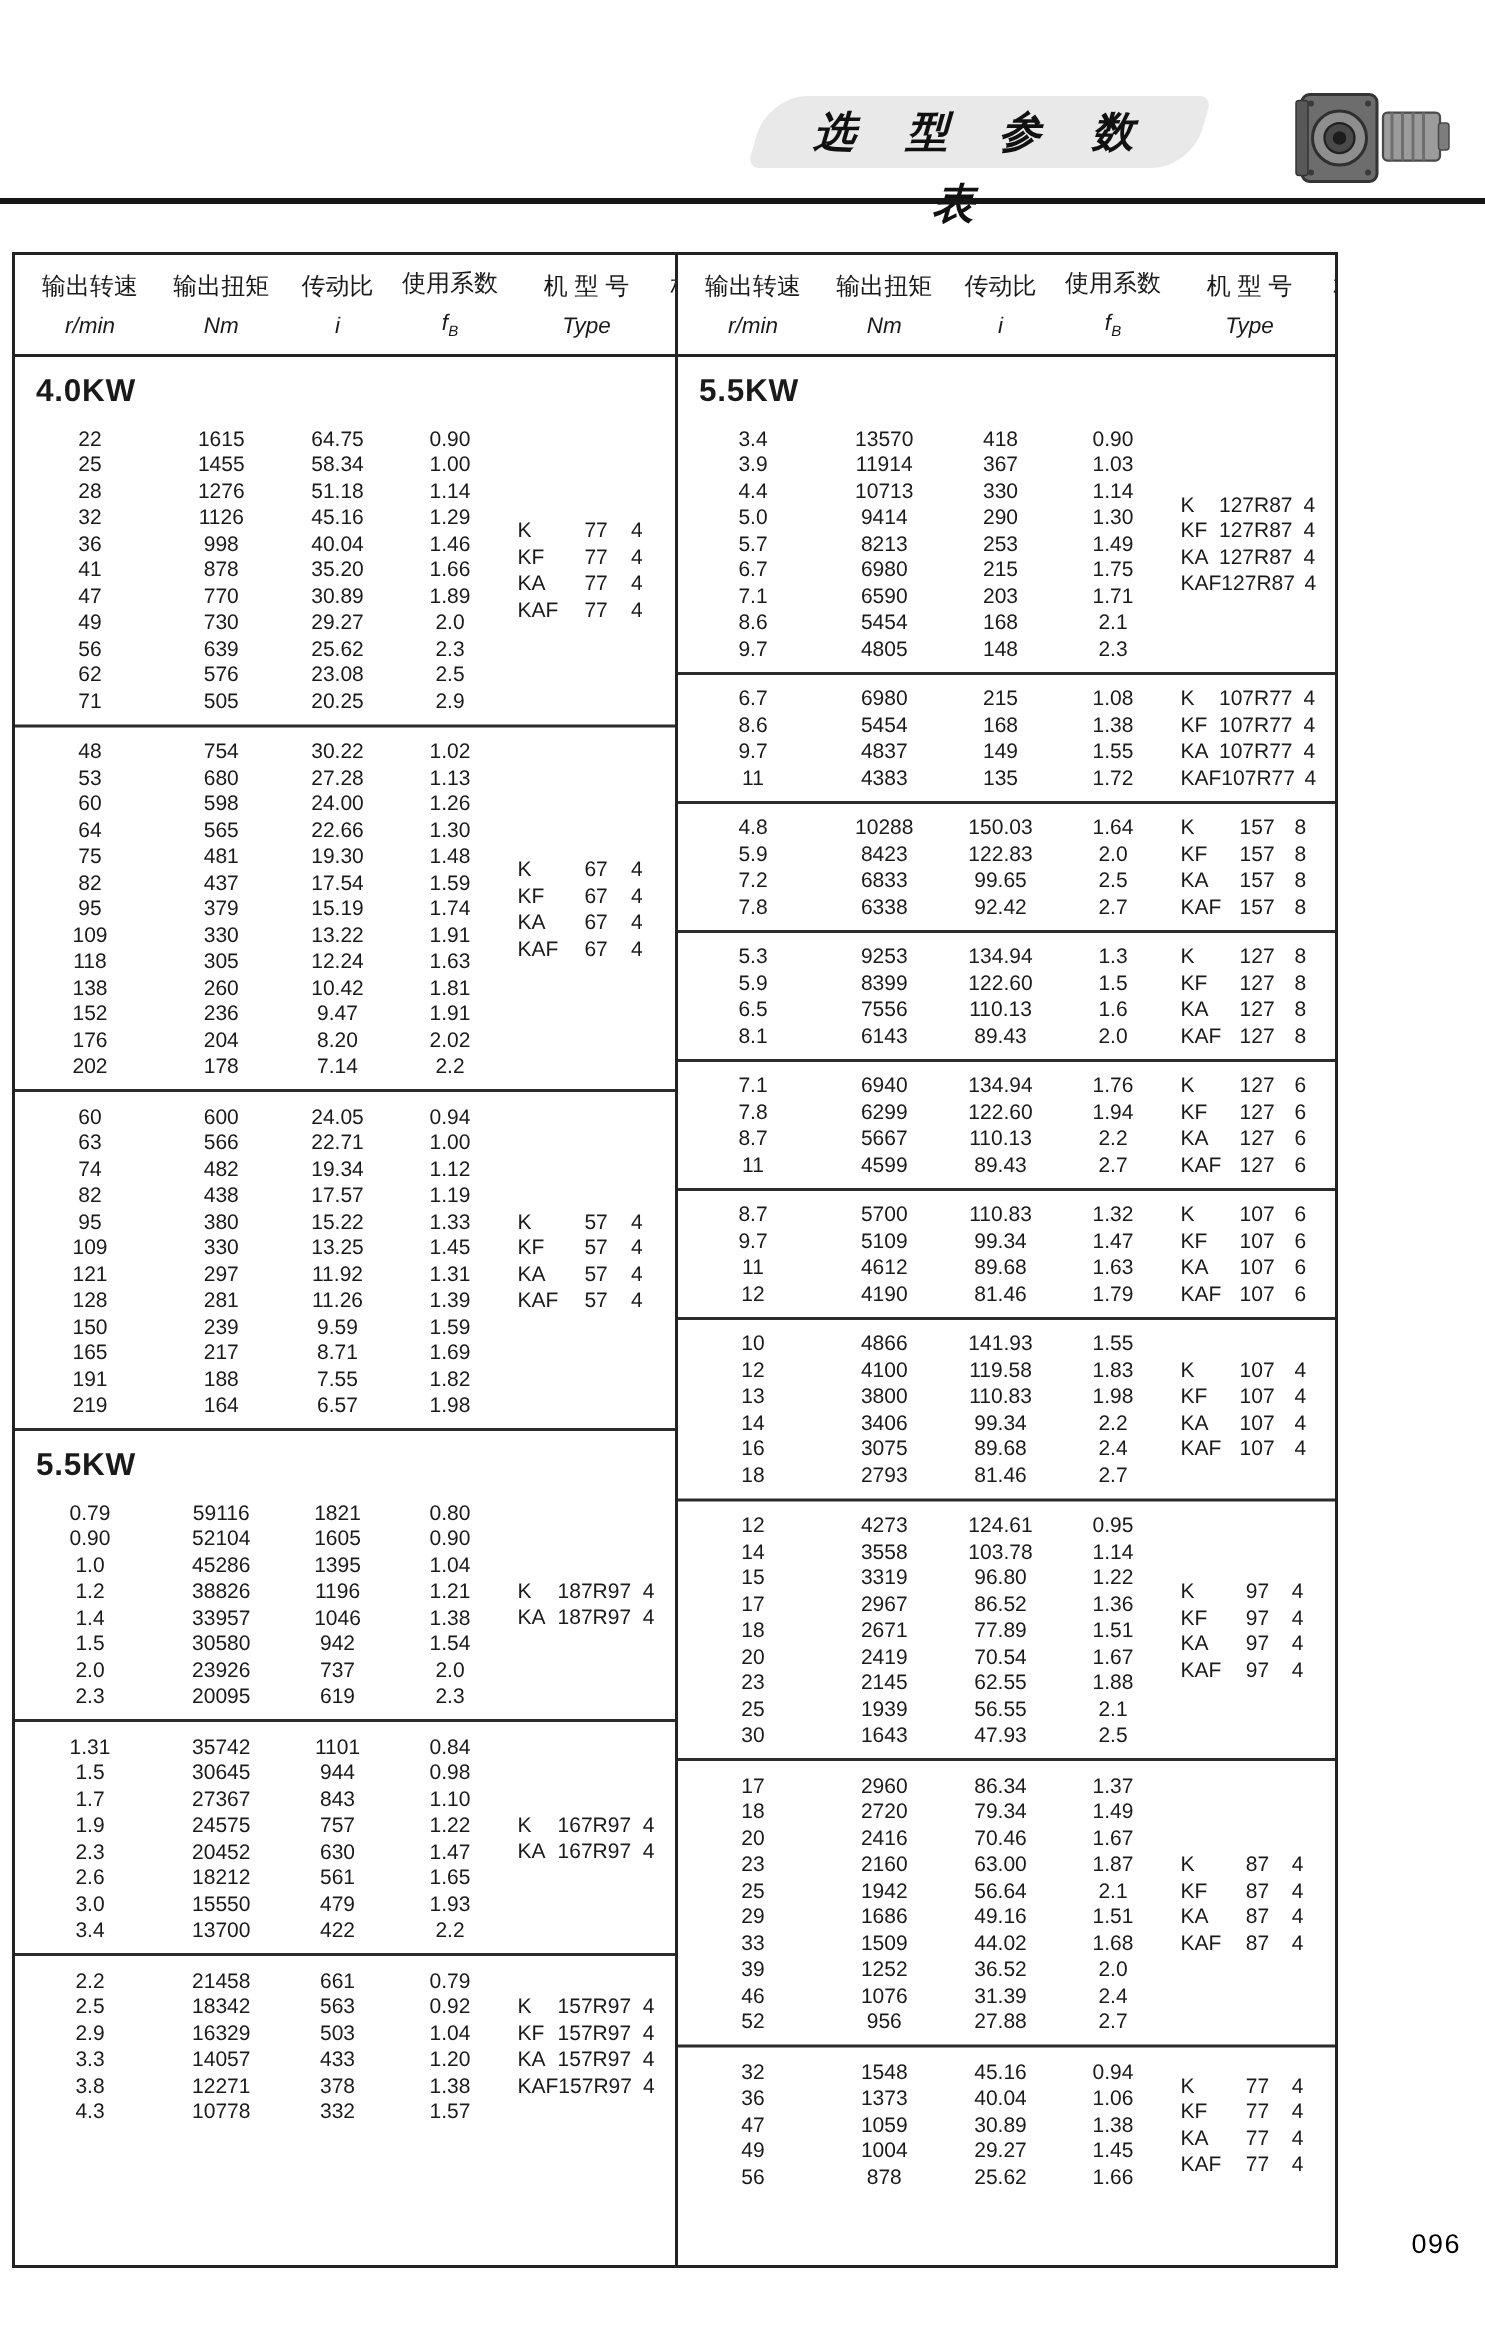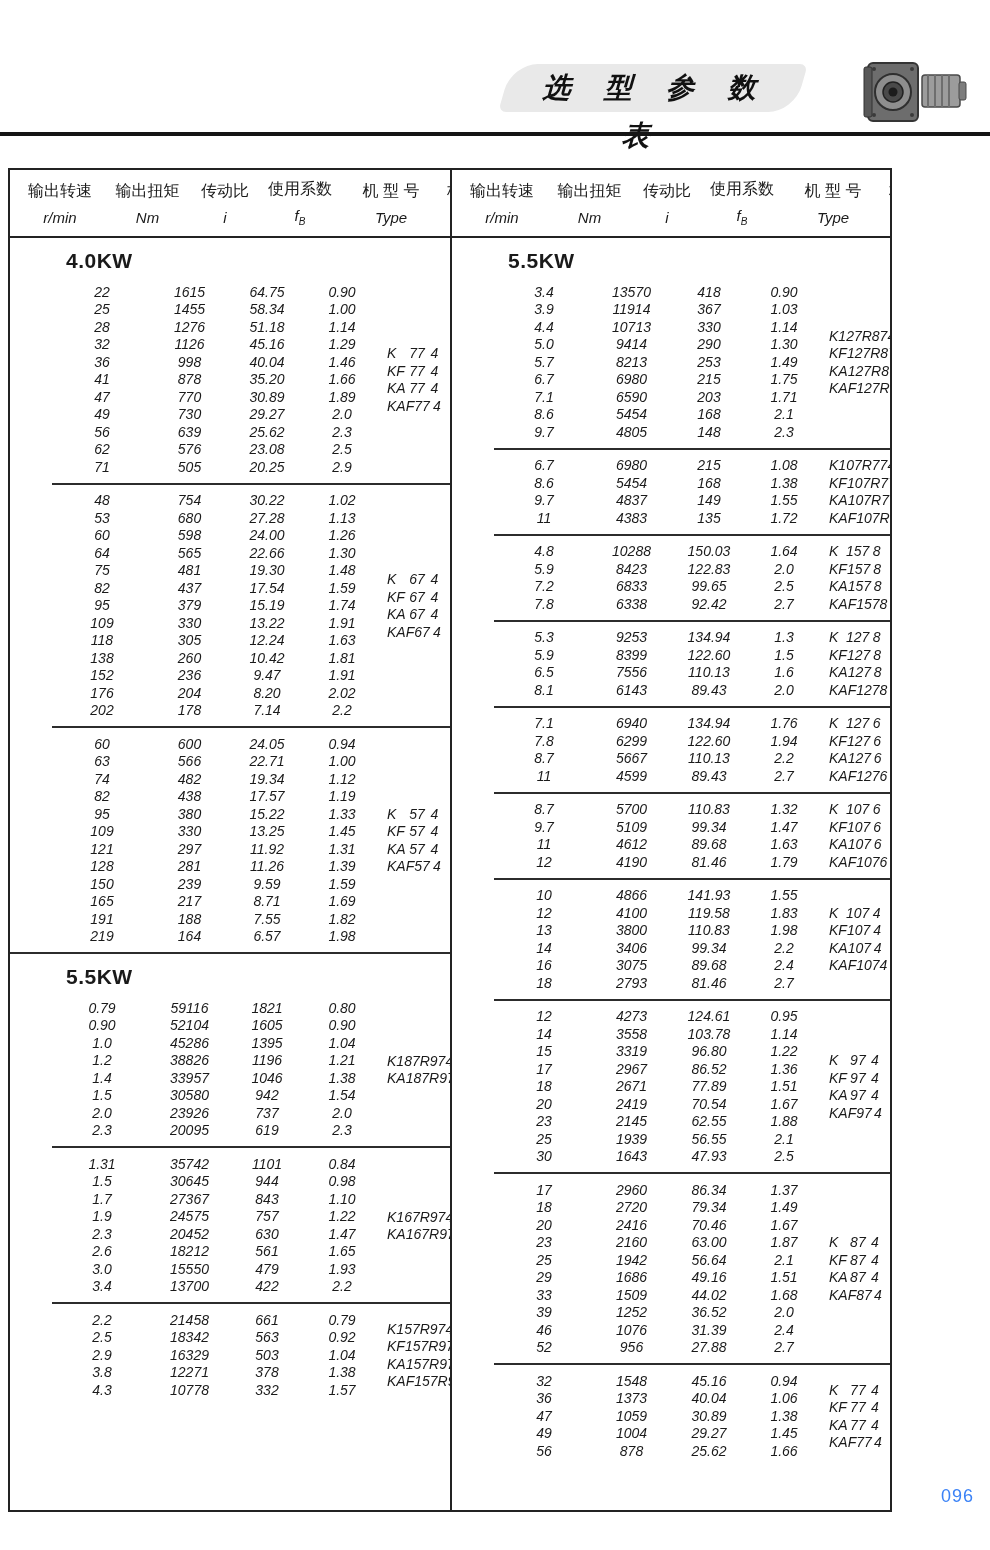--- a/index.html
+++ b/index.html
@@ -43,23 +43,23 @@
   .col-header {
     display:grid; grid-template-columns:100px 75px 80px 70px 112px auto;
     align-items:center; height:66px; flex:0 0 66px;
     border-bottom:2px solid #232323;
   }
   .hcell { text-align:center; }
   .hzh { font-size:16px; white-space:nowrap; }
   .hun { font-size:15px; margin-top:7px;font-style:italic; }
   .hun sub { font-size:10px; }
 
-  .section { box-sizing:border-box;padding-left:42px; }
+  .section { box-sizing:border-box; }
   .section + .section { border-top:2px solid #2c2c2c; }
-  .block { position:relative; padding:7px 0; box-sizing:border-box;font-style:italic; }
+  .block { position:relative; padding:7px 0; box-sizing:border-box; }
   .block + .block { border-top:2px solid #2c2c2c; }
 
   .power-heading {
     font-size:21px; font-weight:bold; letter-spacing:0.5px;
     padding:11px 0 3px 14px;
   }
 
   .drow {
     display:grid; grid-template-columns:100px 75px 80px 70px;
     height:17.5px; align-items:center;
@@ -70,21 +70,21 @@
     position:absolute; left:335px; right:6px;
     top:50%; transform:translateY(-50%);
   }
   .model-row { display:flex; height:17.5px; align-items:center; font-size:14px; }
   .mname { width:46px; white-space:nowrap; }
   .msize { flex:1; white-space:nowrap; }
   .mpoles { width:40px; text-align:center; }
 
   .page-number {
     position:absolute; right:16px; top:1486px;
-    font-size:18px; letter-spacing:1px; color:#3b82f6;
+    font-size:18px; letter-spacing:1px; color:#000000;
   }
 </style>
 </head>
 <body>
 
 <div class="page">
 
   <div class="banner">
     <span class="banner-text">选 型 参 数 表</span>
   </div>
@@ -569,20 +569,26 @@
               <div class="dcell">563</div>
               <div class="dcell">0.92</div>
             </div>
             <div class="drow">
               <div class="dcell">2.9</div>
               <div class="dcell">16329</div>
               <div class="dcell">503</div>
               <div class="dcell">1.04</div>
             </div>
             <div class="drow">
+              <div class="dcell">3.3</div>
+              <div class="dcell">14057</div>
+              <div class="dcell">433</div>
+              <div class="dcell">1.20</div>
+            </div>
+            <div class="drow">
               <div class="dcell">3.8</div>
               <div class="dcell">12271</div>
               <div class="dcell">378</div>
               <div class="dcell">1.38</div>
             </div>
             <div class="drow">
               <div class="dcell">4.3</div>
               <div class="dcell">10778</div>
               <div class="dcell">332</div>
               <div class="dcell">1.57</div>

